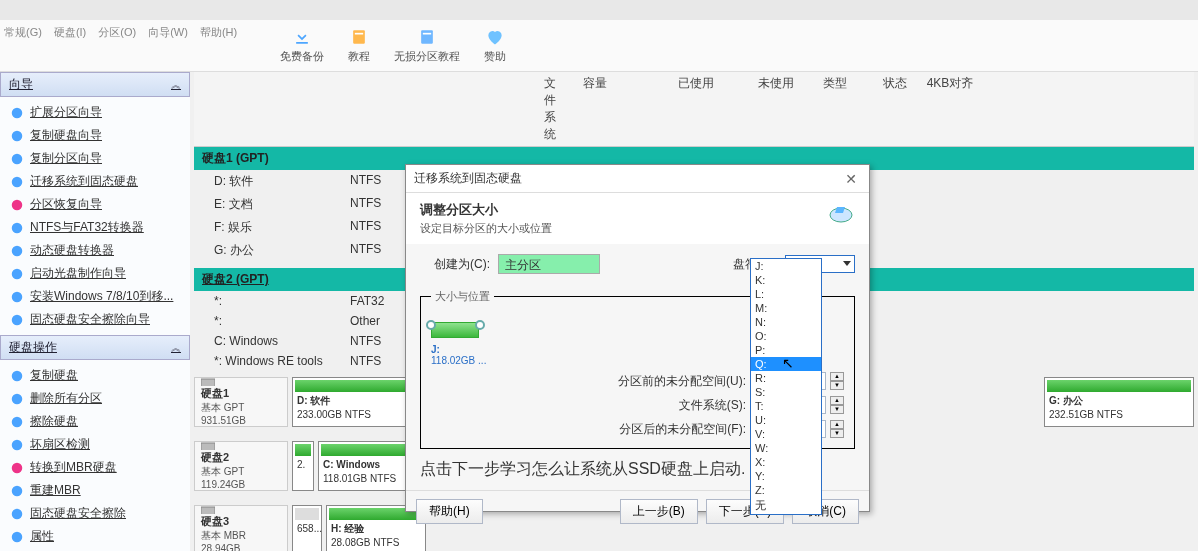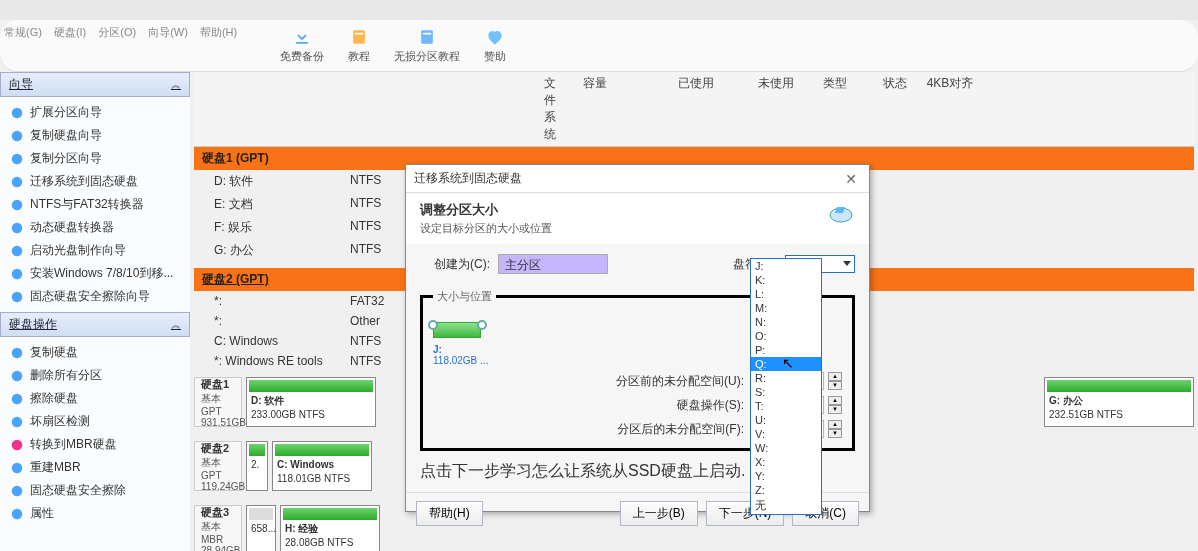--- a/index.html
+++ b/index.html
@@ -3,85 +3,85 @@
 <meta charset="utf-8">
 <style>
   * { box-sizing: border-box; margin: 0; padding: 0; font-family: "Microsoft YaHei", "SimSun", Arial, sans-serif; }
   body { background: #f0f0f0; width: 1198px; height: 551px; overflow: hidden; font-size: 12px; color: #333; position: relative; }
   
   
   .menubar { height: 20px; background: #e8e8e8; display: flex; padding-left: 4px; align-items: center; color: #888; font-size: 11px; }
   .menubar span { margin-right: 12px; margin-top: 44px; }
   
   
-  .toolbar { height: 52px; background: #fafafa; display: flex; align-items: center; padding-left: 280px; gap: 24px; border-bottom: 1px solid #ddd; border-radius: 18px; }
+  .toolbar { height: 52px; background: #fafafa; display: flex; align-items: center; padding-left: 280px; gap: 24px; border-bottom: 1px solid #ddd; }
   .tool-item { display: flex; flex-direction: column; align-items: center; font-size: 11px; color: #555; gap: 2px; }
   .tool-ico { width: 20px; height: 20px; display: flex; align-items: center; justify-content: center; }
   
   
   .body { display: flex; height: calc(100% - 72px); }
   
   
   .sidebar { width: 190px; background: #fafcfe; display: flex; flex-direction: column; }
   .panel-hdr { background: linear-gradient(#e6eefb, #d0def3); border: 1px solid #aac; padding: 3px 8px; font-size: 12px; color: #223; display: flex; justify-content: space-between; align-items: center; text-decoration: underline; }
-  .panel-body { padding: 4px 0; }
+  .panel-body { padding: 4px 0; text-decoration: underline; }
   .side-item { display: flex; align-items: center; padding: 3px 10px; gap: 6px; font-size: 12px; color: #333; cursor: pointer; }
   .side-ico { width: 14px; height: 14px; flex-shrink: 0; }
   
   
   .main { flex: 1; padding: 0 4px; overflow: hidden; position: relative; }
   .grid-hdr { display: flex; background: #f4f4f4; border-bottom: 1px solid #ccc; font-size: 12px; color: #444; }
   .grid-hdr > div { padding: 3px 6px; text-align: center; }
   .col-spacer { width: 150px; }
   .col-fs { width: 100px; padding-left: 200px !important; }
   .col-cap { width: 90px; text-align: left; }
   .col-used { width: 80px; text-align: right !important; }
   .col-free { width: 80px; text-align: right !important; }
   .col-type { width: 70px; }
   .col-state { width: 50px; }
   .col-4k { width: 60px; }
   
-  .disk-group-hdr { background: #f97316; color: #222; font-weight: bold; padding: 3px 8px; font-size: 12px; }
+  .disk-group-hdr { background: #14b8a6; color: #222; font-weight: bold; padding: 3px 8px; font-size: 12px; }
   .part-row { display: flex; font-size: 12px; padding: 3px 0; }
   .part-row > div { padding: 0 6px; }
   .pr-name { width: 150px; padding-left: 20px !important; }
   .pr-fs { width: 100px; }
   .pr-cap { width: 90px; text-align: right; }
   .pr-used { width: 80px; text-align: right; }
   .pr-free { width: 80px; text-align: right; }
   .pr-type { width: 70px; text-align: center; }
   .pr-state { width: 50px; text-align: center; }
   .pr-4k { width: 60px; text-align: center; }
   
   
   .disk-bars { margin-top: 6px; }
   .disk-bar-row { display: flex; align-items: stretch; gap: 4px; margin-bottom: 14px; height: 50px; }
-  .disk-ico-box { width: 48px; background: #f7f7f7; border: 1px solid #ccc; display: flex; flex-direction: column; justify-content: center; padding-left: 6px; font-size: 11px; }
+  .disk-ico-box { width: 94px; background: #f7f7f7; border: 1px solid #ccc; display: flex; flex-direction: column; justify-content: center; padding-left: 6px; font-size: 11px; }
   .disk-ico-box .dn { font-weight: bold; }
   .disk-ico-box .ds { color: #555; font-size: 10px; }
   .disk-part-block { border: 1px solid #888; background: #fff; display: flex; flex-direction: column; }
   .bar-fill { height: 12px; margin: 2px; }
   .green { background: linear-gradient(#6bd36b, #2fa92f); }
   .gray  { background: #ddd; }
   .bar-label { padding: 1px 4px; font-size: 10px; line-height: 1.2; }
   
   
   .dialog { position: absolute; left: 405px; top: 164px; width: 465px; height: 348px; background: #f6f6f6; border: 1px solid #888; box-shadow: 2px 2px 6px rgba(0,0,0,.3); display: flex; flex-direction: column; z-index: 100; }
   .dlg-title { background: #fff; border-bottom: 1px solid #ddd; padding: 5px 8px; display: flex; justify-content: space-between; align-items: center; font-size: 12px; }
   .dlg-close { cursor: pointer; font-size: 14px; color: #666; padding: 0 4px; }
   .dlg-head { padding: 8px 14px; background: #fff; display: flex; justify-content: space-between; align-items: flex-start; }
   .dlg-head .t1 { font-weight: bold; font-size: 13px; }
   .dlg-head .t2 { font-size: 11px; color: #555; margin-top: 2px; }
   .dlg-body { flex: 1; padding: 10px 14px; position: relative; }
   .row-c { display: flex; align-items: center; gap: 8px; margin-bottom: 10px; }
   .row-c label { width: 70px; text-align: right; font-size: 12px; }
-  .sel { border: 1px solid #aaa; background: #c4b5fd; padding: 2px 6px; width: 110px; font-size: 12px; height: 20px; }
+  .sel { border: 1px solid #aaa; background: #86efac; padding: 2px 6px; width: 102px; font-size: 12px; height: 20px; }
   .sel-drive { border: 1px solid #2a6fc7; background: #fff; width: 70px; height: 18px; font-size: 11px; padding: 1px 4px; position: relative; }
   .sel-drive::after { content: ""; position: absolute; right: 3px; top: 5px; width: 0; height: 0; border-left: 4px solid transparent; border-right: 4px solid transparent; border-top: 5px solid #333; }
-  fieldset.sz { border: 3px solid #000000; padding: 10px; margin-top: 15px; }
+  fieldset.sz { border: 1px solid #000000; padding: 10px; margin-top: 15px; }
   fieldset.sz legend { font-size: 11px; color: #666; padding: 0 4px; }
   .slider-track { position: relative; height: 24px; margin: 4px 0 8px 0; width: 400px; }
   .slider-bar { position: absolute; left: 0; top: 4px; height: 16px; width: 48px; border: 1px solid #3a3; background: linear-gradient(#8fe28f, #3cb83c); }
   .slider-handle { position: absolute; top: 2px; width: 10px; height: 10px; border-radius: 50%; background: #fff; border: 2px solid #6aa; }
   .slider-info { font-size: 10px; color: #2a6fc7; margin-top: -6px; }
   .field-row { display: flex; align-items: center; justify-content: flex-end; gap: 4px; margin-top: 6px; font-size: 12px; }
   .field-row label { margin-right: 4px; }
   .field-row input { border: 1px solid #a9b7c9; width: 72px; height: 18px; font-size: 11px; padding: 0 3px; }
   .spin { display: flex; flex-direction: column; }
   .spin button { width: 14px; height: 9px; font-size: 6px; line-height: 5px; padding: 0; border: 1px solid #999; background: #eee; }
@@ -175,20 +175,26 @@
           <span>复制分区向导</span>
         </div>
         <div class="side-item">
           <span class="side-ico"><svg class="ico" viewBox="0 0 16 16">
               <circle cx="8" cy="8" r="6" fill="#4aa3ff"></circle>
             </svg></span>
           <span>迁移系统到固态硬盘</span>
         </div>
         <div class="side-item">
           <span class="side-ico"><svg class="ico" viewBox="0 0 16 16">
+              <circle cx="8" cy="8" r="6" fill="#e38"></circle>
+            </svg></span>
+          <span>分区恢复向导</span>
+        </div>
+        <div class="side-item">
+          <span class="side-ico"><svg class="ico" viewBox="0 0 16 16">
               <circle cx="8" cy="8" r="6" fill="#4aa3ff"></circle>
             </svg></span>
           <span>NTFS与FAT32转换器</span>
         </div>
         <div class="side-item">
           <span class="side-ico"><svg class="ico" viewBox="0 0 16 16">
               <circle cx="8" cy="8" r="6" fill="#4aa3ff"></circle>
             </svg></span>
           <span>动态硬盘转换器</span>
         </div>
@@ -475,21 +481,21 @@
 
       <div class="field-row">
         <label>分区前的未分配空间(U):</label>
         <input value="0.00KB" style="">
         <div class="spin">
             <button>▲</button>
             <button>▼</button>
           </div>
       </div>
       <div class="field-row">
-        <label>硬盘操作(S):</label>
+        <label>文件系统(S):</label>
         <input value="118.02GB" style="">
         <div class="spin">
             <button>▲</button>
             <button>▼</button>
           </div>
       </div>
       <div class="field-row">
         <label>分区后的未分配空间(F):</label>
         <input value="813.50GB" style="">
         <div class="spin">

